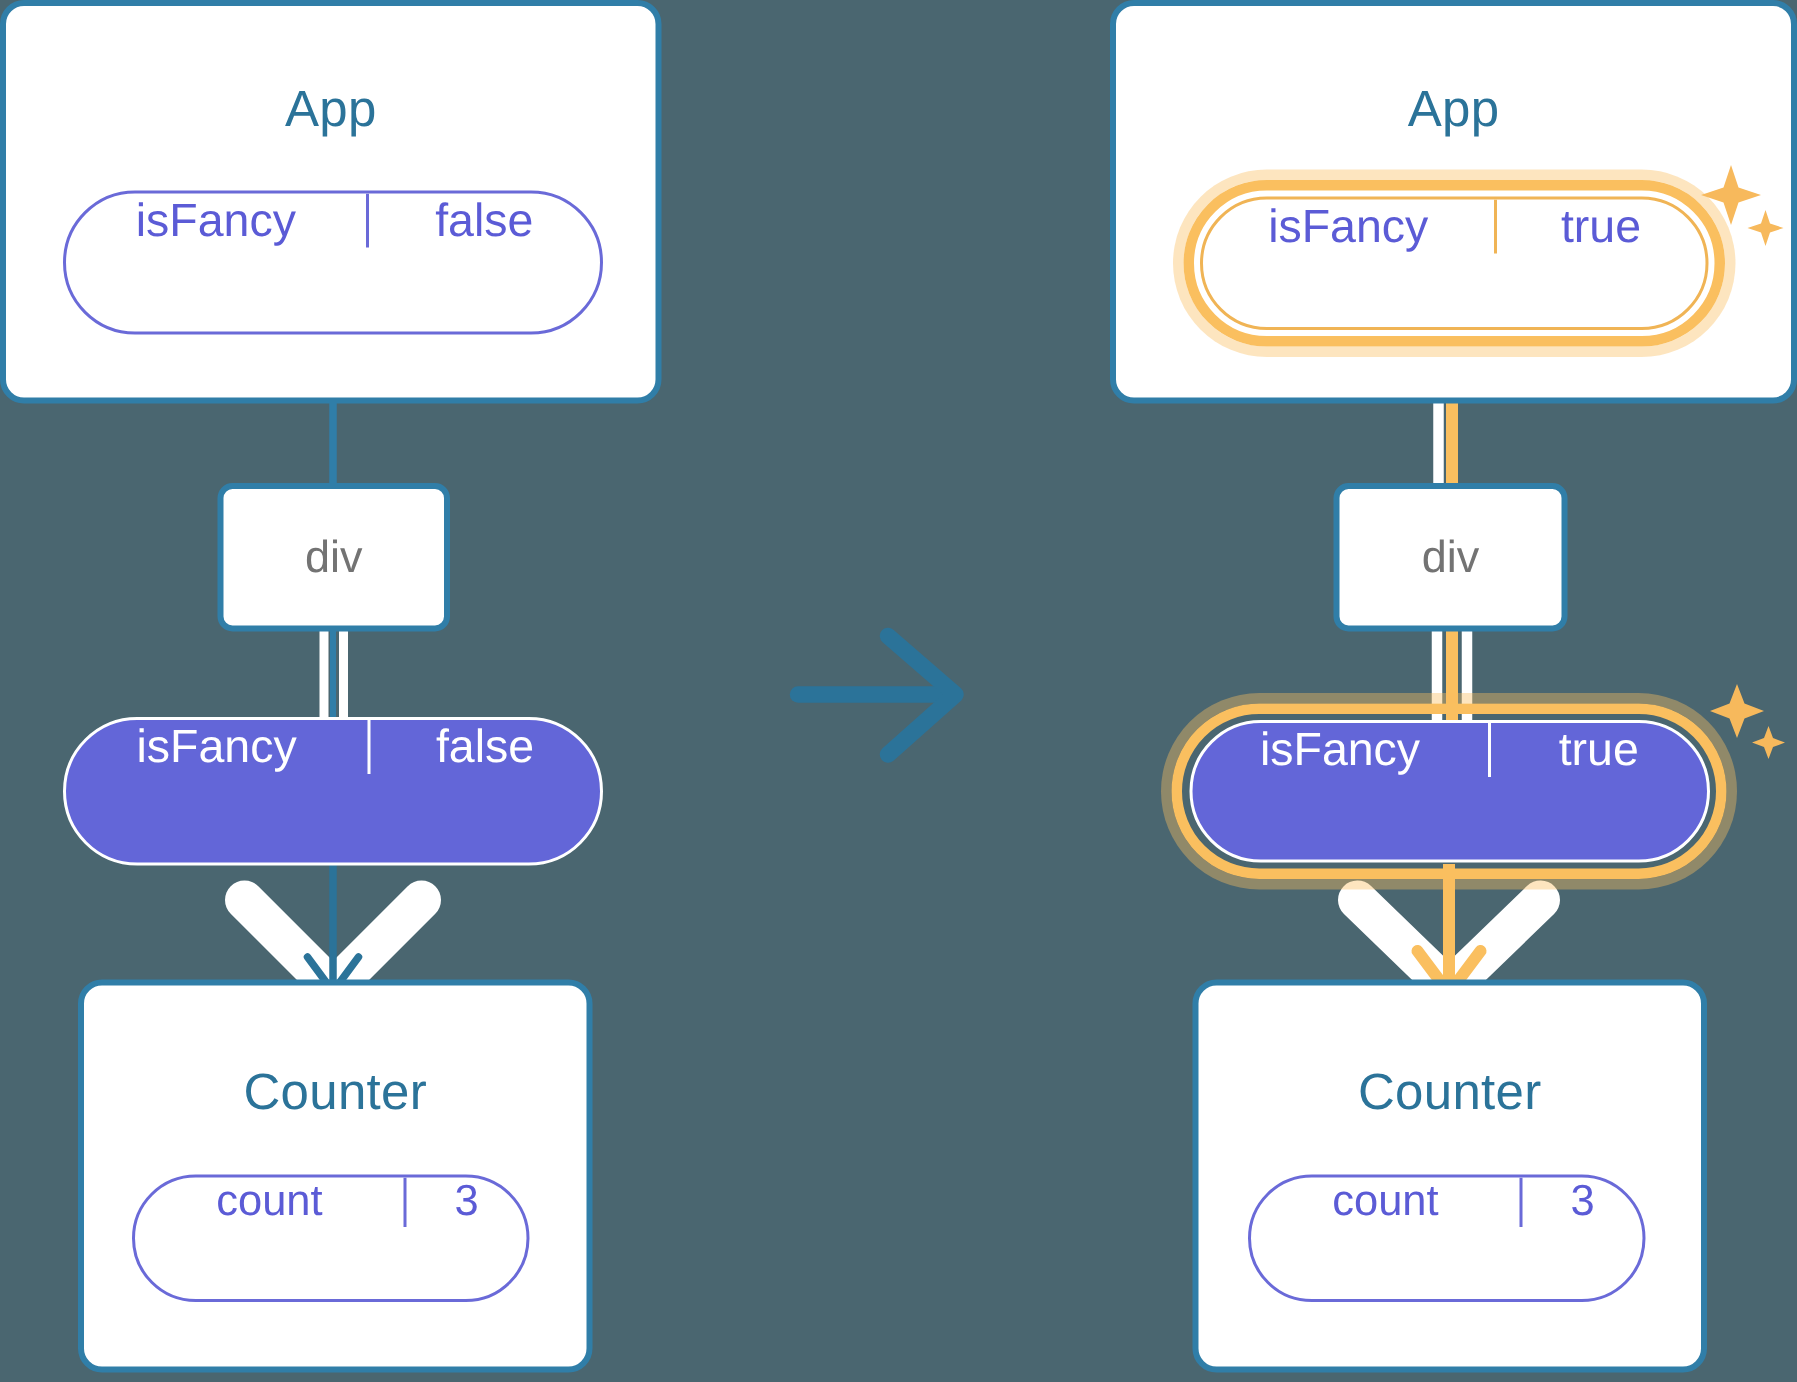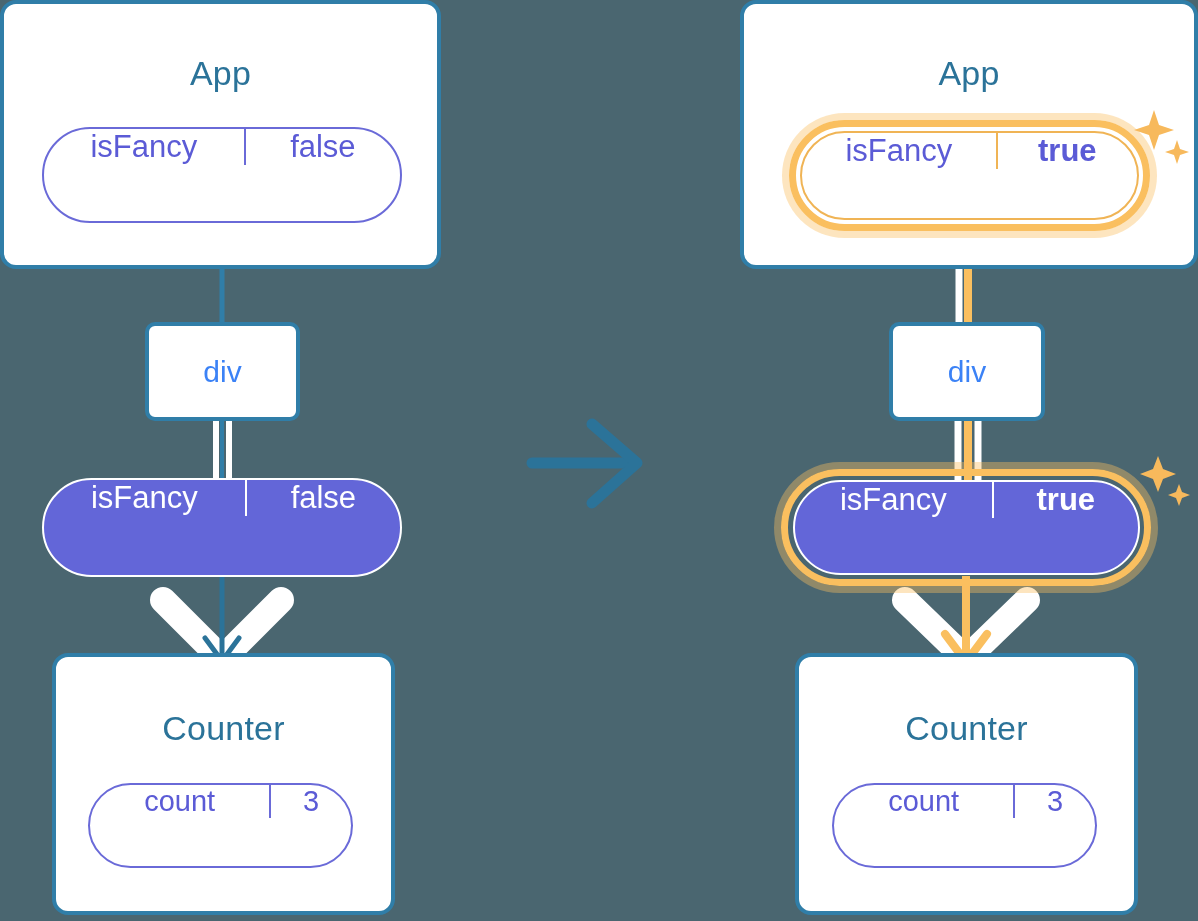--- a/index.html
+++ b/index.html
@@ -44,21 +44,21 @@
   }
   .divbox {
     position: absolute;
     background: #ffffff;
     border: 4px solid #307ea8;
     border-radius: 10px;
     box-sizing: border-box;
     display: flex;
     align-items: center;
     justify-content: center;
-    color: #3b82f6;
+    color: #737373;
     font-size: 30px;
   }
   .pill {
     position: absolute;
     box-sizing: border-box;
     display: flex;
     align-items: flex-start;
     border-radius: 999px;
     overflow: hidden;
   }
@@ -84,21 +84,21 @@
     background: #6366d8;
     border: 2px solid #ffffff;
   }
   .pill-solid .seg {
     color: #ffffff;
   }
   .pill-solid .seg-name {
     border-right: 2px solid #ffffff;
   }
   .bold {
-    font-weight: bold;
+    font-weight: normal;
   }
   .hl-ring {
     position: absolute;
     border-radius: 999px;
     border: 7px solid #fabf5f;
     box-sizing: border-box;
     box-shadow: 0 0 0 7px rgba(250,191,95,0.40);
     pointer-events: none;
   }
   .sparkles {

